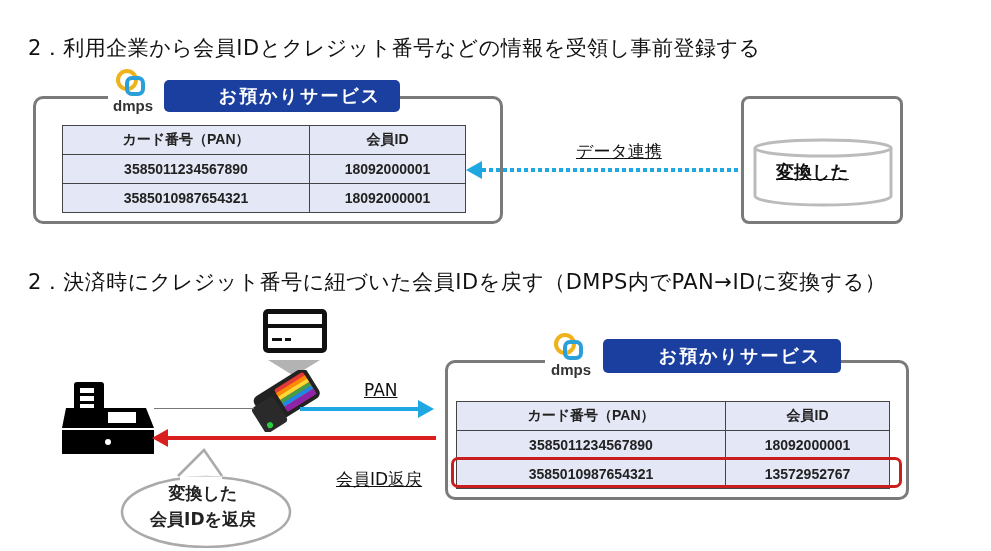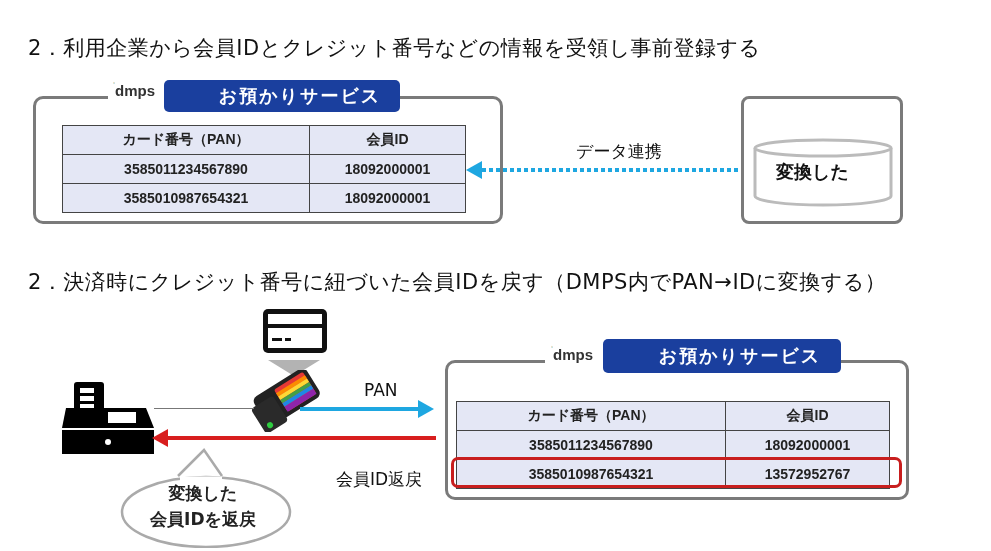--- a/index.html
+++ b/index.html
@@ -2,28 +2,28 @@
 <html><head>
 <meta charset="utf-8">
 <style>
   html, body { margin:0; padding:0; background:#ffffff; }
   body { width:991px; height:551px; position:relative; overflow:hidden;
          font-family:"DejaVu Sans", "Liberation Sans", sans-serif; color:#111; }
   .abs { position:absolute; }
   .heading { font-size:21px; white-space:nowrap; letter-spacing:0.5px; }
   .svc-frame { border:3px solid #7a7a7a; border-radius:10px; background:#fff; box-sizing:border-box; }
   .frame-gap { background:#fff; }
-  .logo { display:flex; flex-direction:row; align-items:flex-end; }
+  .logo { display:flex; flex-direction:column; align-items:flex-start; }
   .logo-text { font-family:"Liberation Sans", sans-serif; font-size:15px; font-weight:bold; color:#333; line-height:15px; }
   .svc-badge { background:#1a3f9e; color:#fff; font-weight:bold; font-size:18px; border-radius:5px;
                display:flex; align-items:center; justify-content:center; letter-spacing:2px;padding-left:36px; }
   table.mt { border-collapse:collapse; background:#e4e7f5; font-family:"Liberation Sans", sans-serif; }
   table.mt td, table.mt th { border:1px solid #444; font-size:14px; text-align:center; font-weight:bold; color:#222; padding:0;margin-left:24px; }
   .db-box { border:3px solid #7a7a7a; border-radius:8px; box-sizing:border-box; background:#fff; }
-  .label { font-size:17px; white-space:nowrap; }
+  .label { font-size:17px; white-space:nowrap;text-decoration:underline; }
   .bubble-text { font-size:17px; text-align:center; line-height:26px; font-weight:bold; color:#222; }
 </style>
 </head>
 <body>
 
 <div class="abs heading" style="left:28px; top:34px;">2．利用企業から会員IDとクレジット番号などの情報を受領し事前登録する</div>
 
 <div class="abs svc-frame" style="left:33px; top:96px; width:470px; height:128px;"></div>
 <div class="abs frame-gap" style="left:108px; top:90px; width:260px; height:14px;"></div>
 

